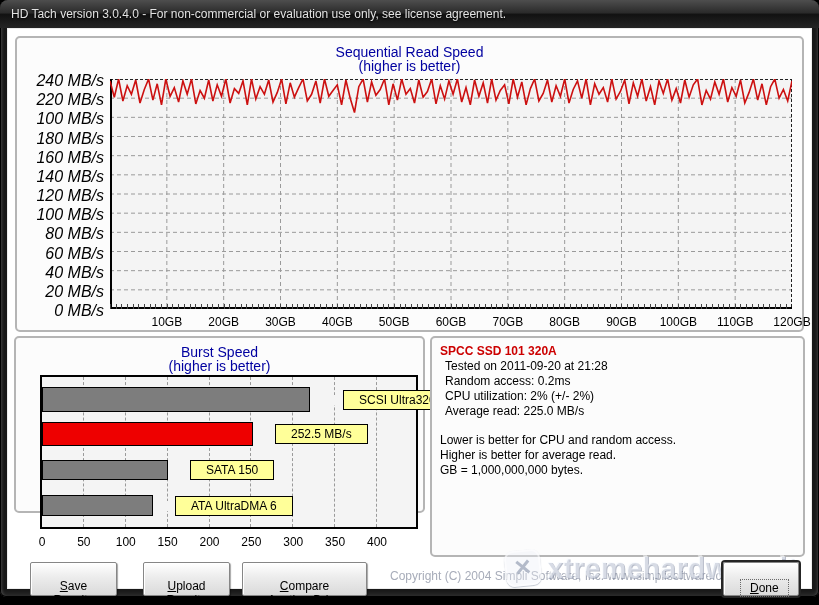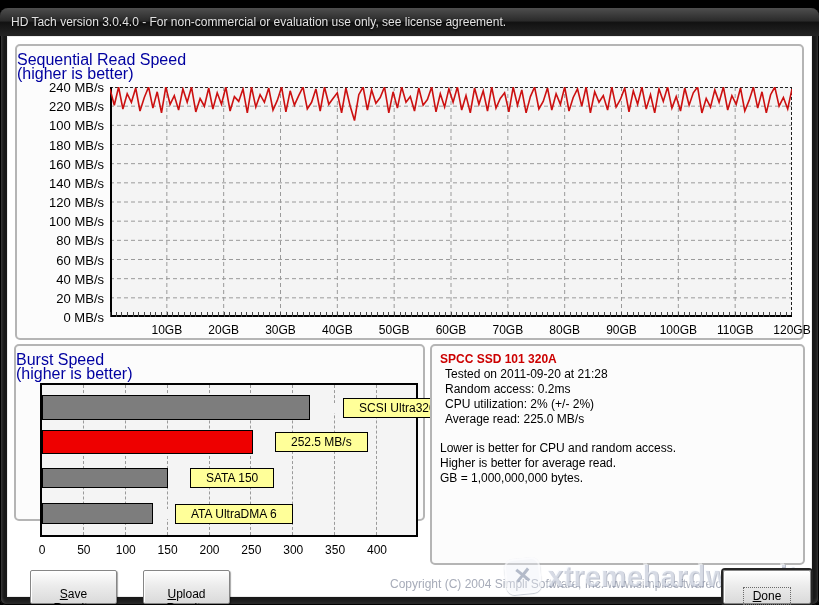--- a/index.html
+++ b/index.html
@@ -1,37 +1,37 @@
 <!DOCTYPE html>
 <html><head>
 <meta charset="utf-8">
 <style>
   html,body{margin:0;padding:0;background:#000;}
   .stage{position:relative;width:819px;height:605px;background:#000;overflow:hidden;
          font-family:"Liberation Sans",sans-serif;-webkit-font-smoothing:antialiased;}
-  .window{position:absolute;left:0;top:8px;width:819px;height:597px;background:#181818;
+  .window{position:absolute;left:0;top:0;width:819px;height:597px;background:#181818;
           border-radius:8px 8px 6px 6px;
           box-shadow:inset 0 0 0 1px #000,
                      inset 3px 0 3px -1px rgba(255,255,255,.18),
                      inset -3px 0 3px -1px rgba(255,255,255,.14),
                      inset 0 -5px 5px -2px rgba(255,255,255,.10);}
   .titlebar{position:absolute;left:0;top:0;width:100%;height:28px;border-radius:8px 8px 0 0;
             background:linear-gradient(180deg,#4e4e4e 0%,#2b2b2b 45%,#121212 52%,#242424 100%);}
   .title-text{position:absolute;left:11px;top:0;line-height:28px;font-size:12px;color:#e2e2e2;
               text-shadow:0 1px 2px #000;white-space:nowrap;}
   .client{position:absolute;left:7px;top:28px;width:805px;height:561px;background:#fff;
           box-shadow:inset 0 0 0 1px #ececec;}
   .panel{position:absolute;border:2px solid #b5b5b5;border-radius:5px;background:#fcfcfc;box-sizing:border-box;}
   .seq-panel{left:8px;top:8px;width:789px;height:296px;overflow:visible;}
   .burst-panel{left:7px;top:308px;width:411px;height:177px;}
   .info-panel{left:423px;top:308px;width:375px;height:221px;padding:6px 8px;box-sizing:border-box;}
-  .chart-title{position:absolute;left:0;top:7px;width:100%;color:#0000a0;
-               font-size:16px;line-height:14px;}
+  .chart-title{position:absolute;left:0;top:7px;width:100%;text-align:center;color:#0000a0;
+               font-size:14px;line-height:14px;}
   .seq-ylabels{position:absolute;left:0;top:0;width:89px;height:100%;}
-  .seq-ylabels span{position:absolute;right:2px;font-size:13px;color:#000;white-space:nowrap;}
+  .seq-ylabels span{position:absolute;right:2px;font-size:16px;color:#000;white-space:nowrap;font-style:italic;}
   .seq-plot{position:absolute;left:93px;top:41px;width:682px;height:230px;background:#f4f4f4;}
   .seq-plot svg{position:absolute;left:0;top:0;width:100%;height:100%;}
   .seq-minorticks{position:absolute;left:93px;top:266px;width:682px;height:5px;
       background:repeating-linear-gradient(90deg,#444 0 1px,transparent 1px 5.68px);}
   .seq-xlabels{position:absolute;left:0;top:0;width:100%;height:100%;overflow:visible;}
   .seq-xlabels span{position:absolute;top:277px;transform:translateX(-50%);font-size:12px;color:#000;white-space:nowrap;}
   .burst-frame{position:absolute;left:24px;top:37px;width:378px;height:154px;border:2px solid #000;
                background:#f4f4f4;box-sizing:border-box;}
   .burst-frame .vgrid{position:absolute;top:0;bottom:0;width:0;border-left:1px dashed #9a9a9a;}
   .burst-frame .bar{position:absolute;left:0;border:1px solid #000;box-sizing:border-box;}
@@ -192,17 +192,18 @@
       </div>
 
       <div class="copyright">Copyright (C) 2004 Simpli Software, Inc. www.simplisoftware.com</div>
       <div class="watermark">
         <span class="wm-x">✕</span>
         <span class="wm-text">xtremehardware.it</span>
       </div>
 
       <button class="btn" style="left:23px;width:87px;"><span class="u">S</span><span>ave Results</span></button>
       <button class="btn" style="left:136px;width:87px;"><span class="u">U</span><span>pload Results</span></button>
-      <button class="btn btn-default" style="left:716px;width:88px;"><span class="focus-rect"><span class="u">D</span><span>one</span></span></button>
+      <button class="btn" style="left:235px;width:125px;"><span class="u">C</span><span>ompare Another Drive</span></button>
+      <button class="btn btn-default" style="left:716px;width:76px;"><span class="focus-rect"><span class="u">D</span><span>one</span></span></button>
 
     </div>
   </div>
 </div>
 
 </body></html>

